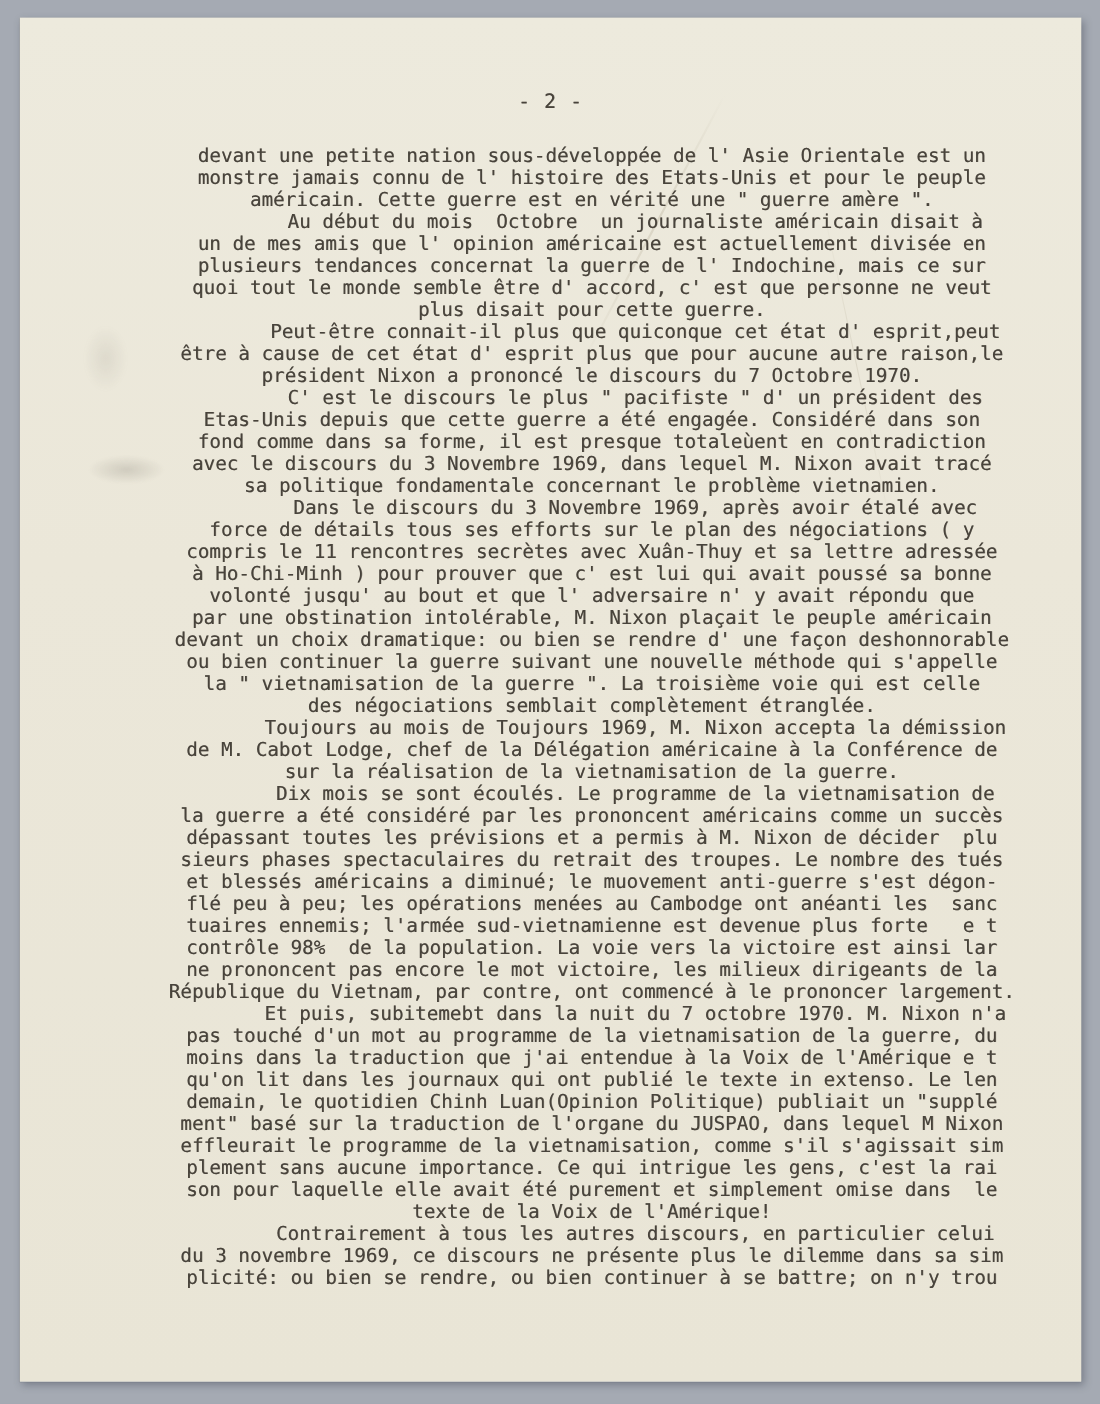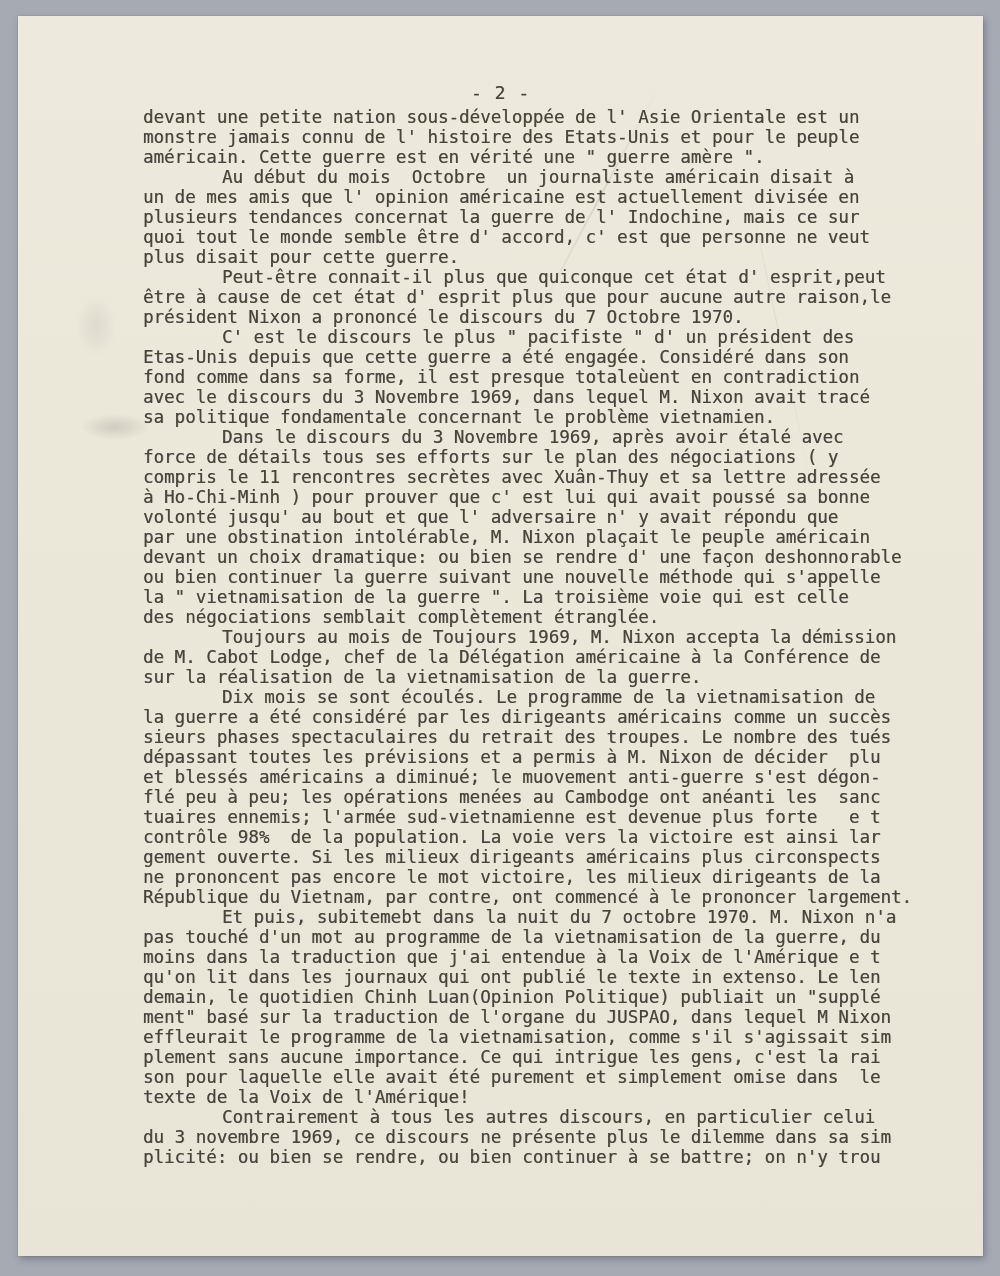--- a/index.html
+++ b/index.html
@@ -57,26 +57,27 @@
     top: 66px; left: 0;
     width: 100%;
     text-align: center;
     font-size: 18px;
     letter-spacing: 1px;
     color: var(--ink);
     text-shadow: 0.4px 0 0 rgba(72,67,59,0.6);
   }
   .doc-text {
     position: absolute;
-    left: 125px; top: 91px;
+    left: 125px; top: 116px;
     width: 790px;
     font-size: 17.5px;
     line-height: 20px;
     color: var(--ink);
     text-shadow: 0.4px 0 0 rgba(72,67,59,0.55);
+    text-align: center;
   }
   .line { white-space: pre; min-height: 20px; }
   .line.ind { text-indent: 7.5ch; }
   .u {
     text-decoration-thickness: 1.5px;
     text-underline-offset: 3px;
   }
 </style>
 </head>
 <body>
@@ -113,28 +114,27 @@
       <div class="line"><span>volonté jusqu' au bout et que l' adversaire n' y avait répondu que</span></div>
       <div class="line"><span>par une obstination intolérable, M. Nixon plaçait le peuple américain</span></div>
       <div class="line"><span>devant un choix dramatique: ou bien se rendre d' une façon deshonnorable</span></div>
       <div class="line"><span>ou bien continuer la guerre suivant une nouvelle méthode qui s'appelle</span></div>
       <div class="line"><span>la " vietnamisation de la guerre ". La troisième voie qui est celle</span></div>
       <div class="line"><span>des négociations semblait complètement étranglée.</span></div>
       <div class="line ind"><span>Toujours au mois de Toujours 1969, M. Nixon accepta la démission</span></div>
       <div class="line"><span>de M. Cabot Lodge, chef de la Délégation américaine à la Conférence de</span></div>
       <div class="line"><span>sur la réalisation de la vietnamisation de la guerre.</span></div>
       <div class="line ind"><span>Dix mois se sont écoulés. Le programme de la vietnamisation de</span></div>
-      <div class="line"><span>la guerre a été considéré par les dirigeants américains comme un succès</span></div>
+      <div class="line"><span>la guerre a été considéré par les prononcent américains comme un succès</span></div>
+      <div class="line"><span>dépassant toutes les prévisions et a permis à M. Nixon de décider  plu</span></div>
       <div class="line"><span>sieurs phases spectaculaires du retrait des troupes. Le nombre des tués</span></div>
-      <div class="line"><span>dépassant toutes les prévisions et a permis à M. Nixon de décider  plu</span></div>
       <div class="line"><span>et blessés américains a diminué; le muovement anti-guerre s'est dégon-</span></div>
       <div class="line"><span>flé peu à peu; les opérations menées au Cambodge ont anéanti les  sanc</span></div>
       <div class="line"><span>tuaires ennemis; l'armée sud-vietnamienne est devenue plus forte   e t</span></div>
       <div class="line"><span>contrôle 98%  de la population. La voie vers la victoire est ainsi lar</span></div>
-      <div class="line"><span>gement ouverte. Si les milieux dirigeants américains plus circonspects</span></div>
       <div class="line"><span>ne prononcent pas encore le mot victoire, les milieux dirigeants de la</span></div>
       <div class="line"><span>République du Vietnam, par contre, ont commencé à le prononcer largement.</span></div>
       <div class="line ind"><span>Et puis, subitemebt dans la nuit du 7 octobre 1970. M. Nixon n'a</span></div>
       <div class="line"><span>pas touché d'un mot au programme de la vietnamisation de la guerre, du</span></div>
       <div class="line"><span>moins dans la traduction que j'ai entendue à la </span><span class="u">Voix de l'Amérique</span><span> e t</span></div>
       <div class="line"><span>qu'on lit dans les journaux qui ont publié le texte </span><span class="u">in extenso</span><span>. Le len</span></div>
       <div class="line"><span>demain, le quotidien </span><span class="u">Chinh Luan</span><span>(Opinion Politique) publiait un "supplé</span></div>
       <div class="line"><span>ment" basé sur la traduction de l'organe du JUSPAO, dans lequel M Nixon</span></div>
       <div class="line"><span>effleurait le programme de la vietnamisation, comme s'il s'agissait sim</span></div>
       <div class="line"><span>plement sans aucune importance. Ce qui intrigue les gens, c'est la rai</span></div>

